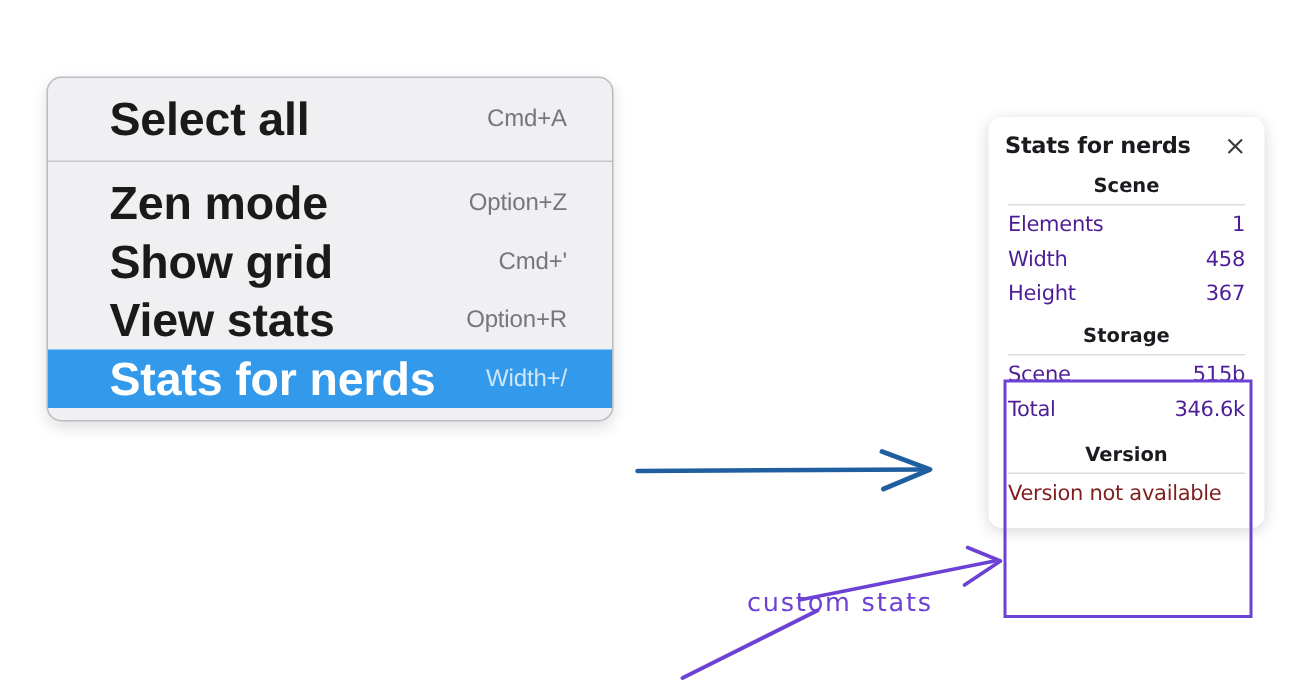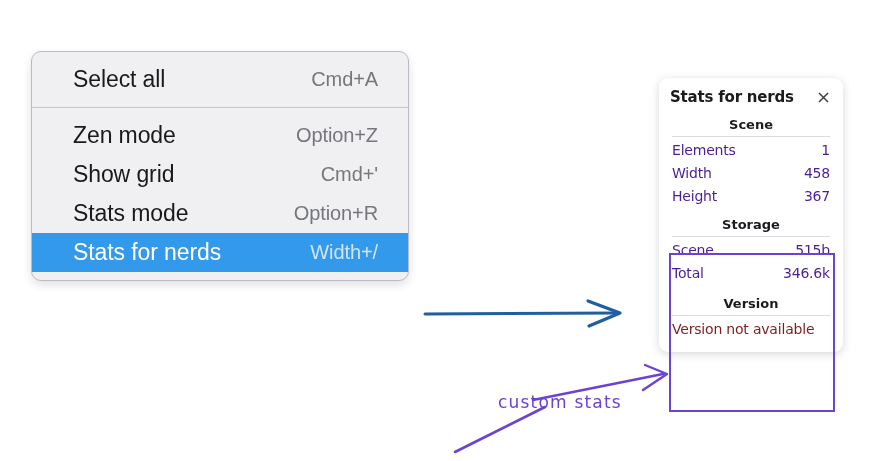--- a/index.html
+++ b/index.html
@@ -37,26 +37,27 @@
   .menu-item {
     display: flex;
     align-items: center;
     justify-content: space-between;
     height: 39px;
     padding: 0 30px 0 41px;
     box-sizing: border-box;
     cursor: default;
   }
   .menu-item .label {
-    font-size: 23px;
+    font-size: 31px;
     color: #1a1a1a;
     letter-spacing: -0.1px;
+    font-weight: bold;
   }
   .menu-item .shortcut {
-    font-size: 20px;
+    font-size: 16px;
     color: #75777c;
     letter-spacing: -0.1px;
     text-align: right;
   }
   .menu-item.selected {
     background: #3399ea;
   }
   .menu-item.selected .label { color: #ffffff; }
   .menu-item.selected .shortcut { color: #cfe6f9; }
 
@@ -169,21 +170,21 @@
   <div class="menu-group">
     <div class="menu-item">
       <span class="label">Zen mode</span>
       <span class="shortcut">Option+Z</span>
     </div>
     <div class="menu-item">
       <span class="label">Show grid</span>
       <span class="shortcut">Cmd+'</span>
     </div>
     <div class="menu-item">
-      <span class="label">Stats mode</span>
+      <span class="label">View stats</span>
       <span class="shortcut">Option+R</span>
     </div>
     <div class="menu-item selected">
       <span class="label">Stats for nerds</span>
       <span class="shortcut">Width+/</span>
     </div>
   </div>
 
 </div>
 

